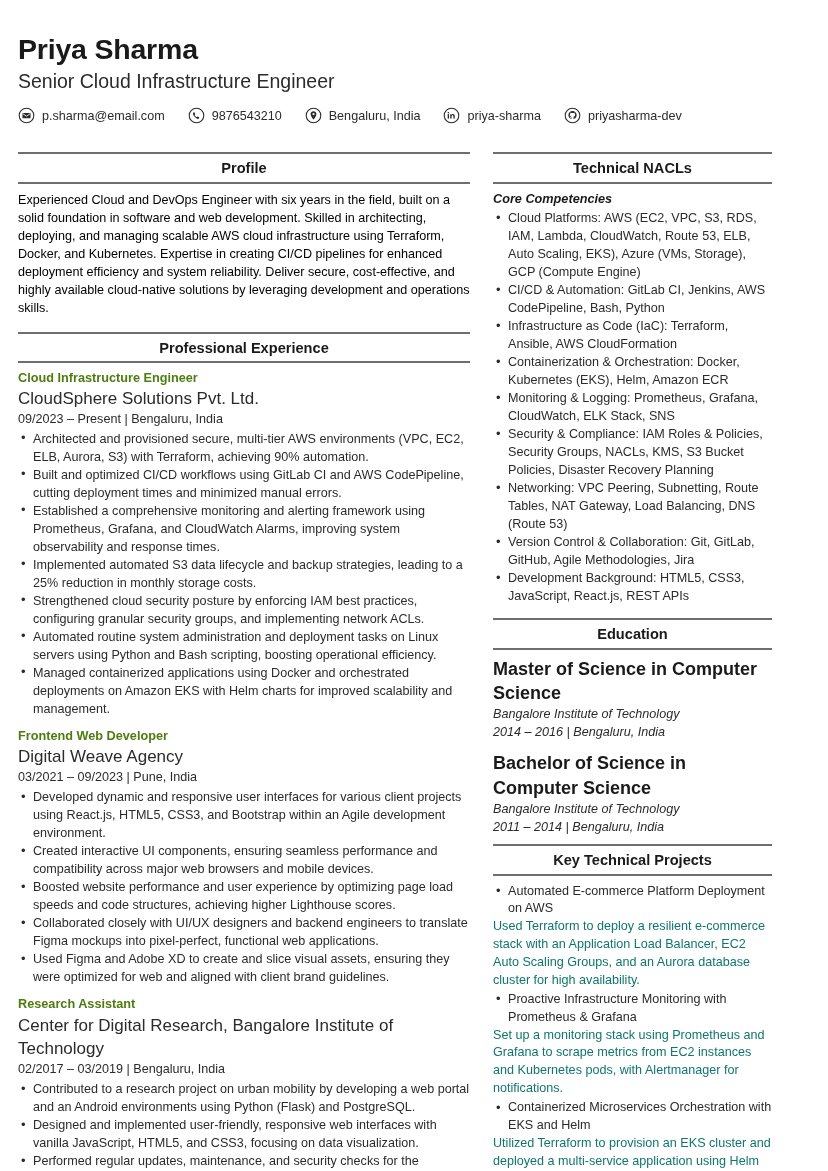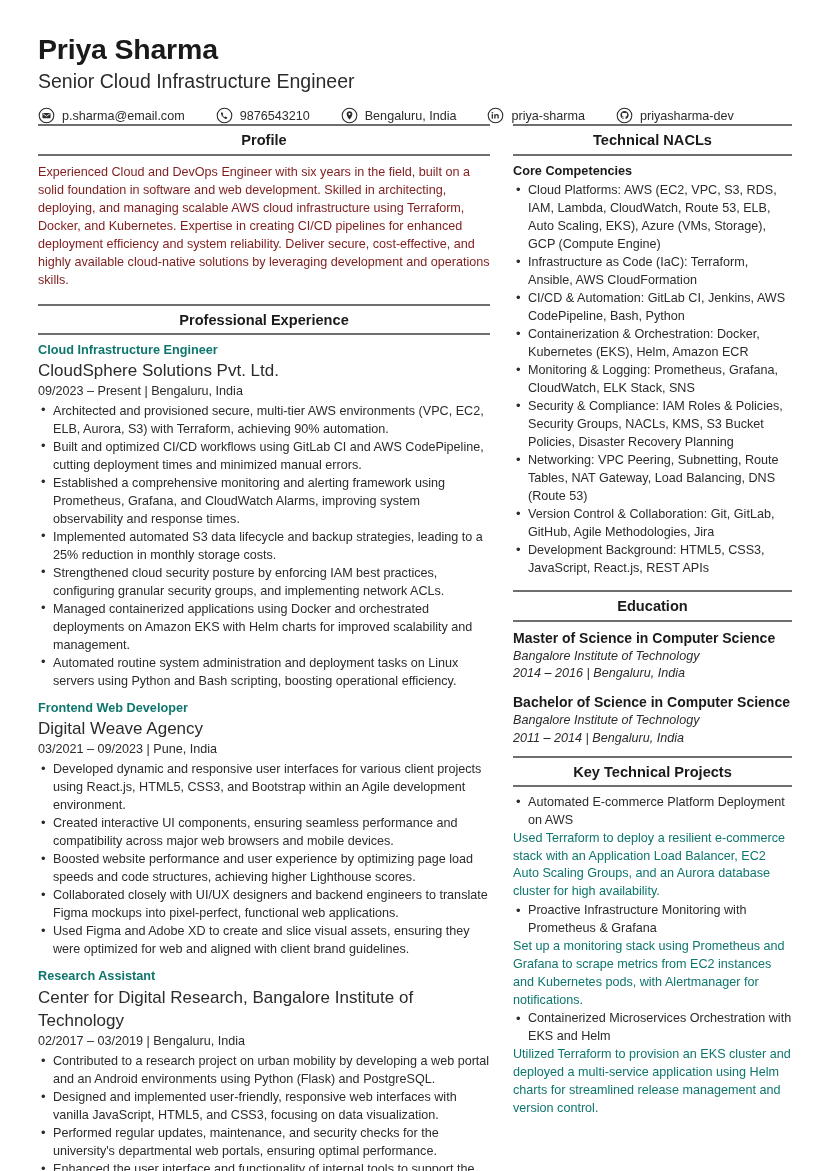--- a/index.html
+++ b/index.html
@@ -11,21 +11,21 @@
     width: 828px;
     height: 1171px;
     font-family: "Liberation Sans", sans-serif;
     color: #2b2b2b;
     -webkit-font-smoothing: antialiased;
   }
   .page {
     width: 828px;
     height: 1171px;
     box-sizing: border-box;
-    padding: 34px 36px 10px 38px;
+    padding: 34px 36px 10px 18px;
     position: relative;
     overflow: hidden;
   }
 
   
   .name {
     font-size: 28.5px;
     font-weight: bold;
     letter-spacing: -0.2px;
     color: #1a1a1a;
@@ -36,22 +36,22 @@
     font-size: 19.5px;
     font-weight: normal;
     color: #2b2b2b;
     line-height: 1.2;
     margin: 0 0 14px 0;
   }
   .contact-row {
     display: flex;
     flex-wrap: wrap;
     align-items: center;
-    gap: 8px;
-    margin: 0 0 0 0;
+    gap: 0;
+    margin: 0 0 28px 0;
     text-align: center;
   }
   .contact-item {
     display: flex;
     align-items: center;
     margin-right: 23px;
     font-size: 12.6px;
     color: #2b2b2b;
     line-height: 1;
     white-space: nowrap;
@@ -91,29 +91,29 @@
     border-top: 2.2px solid #6e6e6e;
     border-bottom: 2.2px solid #6e6e6e;
     line-height: 1.25;
     margin-bottom: 7px;
   }
 
   
   .para {
     font-size: 12.6px;
     line-height: 1.43;
-    color: #7f1d1d;
+    color: #000000;
     margin: 0 0 4px 0;
   }
   .job { margin-bottom: 10px; }
   .job:last-child { margin-bottom: 0; }
   .job-title {
     font-size: 12.7px;
     font-weight: bold;
-    color: #0f766e;
+    color: #4d7c0f;
     line-height: 1.38;
   }
   .job-org {
     font-size: 17px;
     line-height: 1.4;
     color: #2b2b2b;
   }
   .job-meta {
     font-size: 12.6px;
     line-height: 1.42;
@@ -142,26 +142,27 @@
     color: #2b2b2b;
   }
 
   
   .subhead {
     font-size: 12.7px;
     font-weight: bold;
     color: #1a1a1a;
     line-height: 1.4;
     margin-bottom: 1px;
+    font-style: italic;
   }
   .skills li { margin-bottom: 0px; }
   .edu-item { margin-bottom: 10px; }
   .edu-item:last-child { margin-bottom: 2px; }
   .edu-deg {
-    font-size: 14px;
+    font-size: 18px;
     font-weight: bold;
     color: #1a1a1a;
     line-height: 1.38;
   }
   .edu-school, .edu-meta {
     font-size: 12.6px;
     line-height: 1.4;
     color: #2b2b2b;
     font-style: italic;
   }
@@ -277,22 +278,22 @@
         <div class="job">
           <div class="job-title">Cloud Infrastructure Engineer</div>
           <div class="job-org">CloudSphere Solutions Pvt. Ltd.</div>
           <div class="job-meta">09/2023 – Present | Bengaluru, India</div>
           <ul class="bullets">
             <li>Architected and provisioned secure, multi-tier AWS environments (VPC, EC2, ELB, Aurora, S3) with Terraform, achieving 90% automation.</li>
             <li>Built and optimized CI/CD workflows using GitLab CI and AWS CodePipeline, cutting deployment times and minimized manual errors.</li>
             <li>Established a comprehensive monitoring and alerting framework using Prometheus, Grafana, and CloudWatch Alarms, improving system observability and response times.</li>
             <li>Implemented automated S3 data lifecycle and backup strategies, leading to a 25% reduction in monthly storage costs.</li>
             <li>Strengthened cloud security posture by enforcing IAM best practices, configuring granular security groups, and implementing network ACLs.</li>
+            <li>Automated routine system administration and deployment tasks on Linux servers using Python and Bash scripting, boosting operational efficiency.</li>
             <li>Managed containerized applications using Docker and orchestrated deployments on Amazon EKS with Helm charts for improved scalability and management.</li>
-            <li>Automated routine system administration and deployment tasks on Linux servers using Python and Bash scripting, boosting operational efficiency.</li>
           </ul>
         </div>
 
         <div class="job">
           <div class="job-title">Frontend Web Developer</div>
           <div class="job-org">Digital Weave Agency</div>
           <div class="job-meta">03/2021 – 09/2023 | Pune, India</div>
           <ul class="bullets">
             <li>Developed dynamic and responsive user interfaces for various client projects using React.js, HTML5, CSS3, and Bootstrap within an Agile development environment.</li>
             <li>Created interactive UI components, ensuring seamless performance and compatibility across major web browsers and mobile devices.</li>
@@ -320,22 +321,22 @@
 
     <div class="col-gap"></div>
 
     <div class="col-right">
 
       <div class="section">
         <div class="sec-head">Technical NACLs</div>
         <div class="subhead">Core Competencies</div>
         <ul class="bullets skills">
           <li>Cloud Platforms: AWS (EC2, VPC, S3, RDS, IAM, Lambda, CloudWatch, Route 53, ELB, Auto Scaling, EKS), Azure (VMs, Storage), GCP (Compute Engine)</li>
+          <li>CI/CD &amp; Automation: GitLab CI, Jenkins, AWS CodePipeline, Bash, Python</li>
           <li>Infrastructure as Code (IaC): Terraform, Ansible, AWS CloudFormation</li>
-          <li>CI/CD &amp; Automation: GitLab CI, Jenkins, AWS CodePipeline, Bash, Python</li>
           <li>Containerization &amp; Orchestration: Docker, Kubernetes (EKS), Helm, Amazon ECR</li>
           <li>Monitoring &amp; Logging: Prometheus, Grafana, CloudWatch, ELK Stack, SNS</li>
           <li>Security &amp; Compliance: IAM Roles &amp; Policies, Security Groups, NACLs, KMS, S3 Bucket Policies, Disaster Recovery Planning</li>
           <li>Networking: VPC Peering, Subnetting, Route Tables, NAT Gateway, Load Balancing, DNS (Route 53)</li>
           <li>Version Control &amp; Collaboration: Git, GitLab, GitHub, Agile Methodologies, Jira</li>
           <li>Development Background: HTML5, CSS3, JavaScript, React.js, REST APIs</li>
         </ul>
       </div>
 
       <div class="spacer-md"></div>

